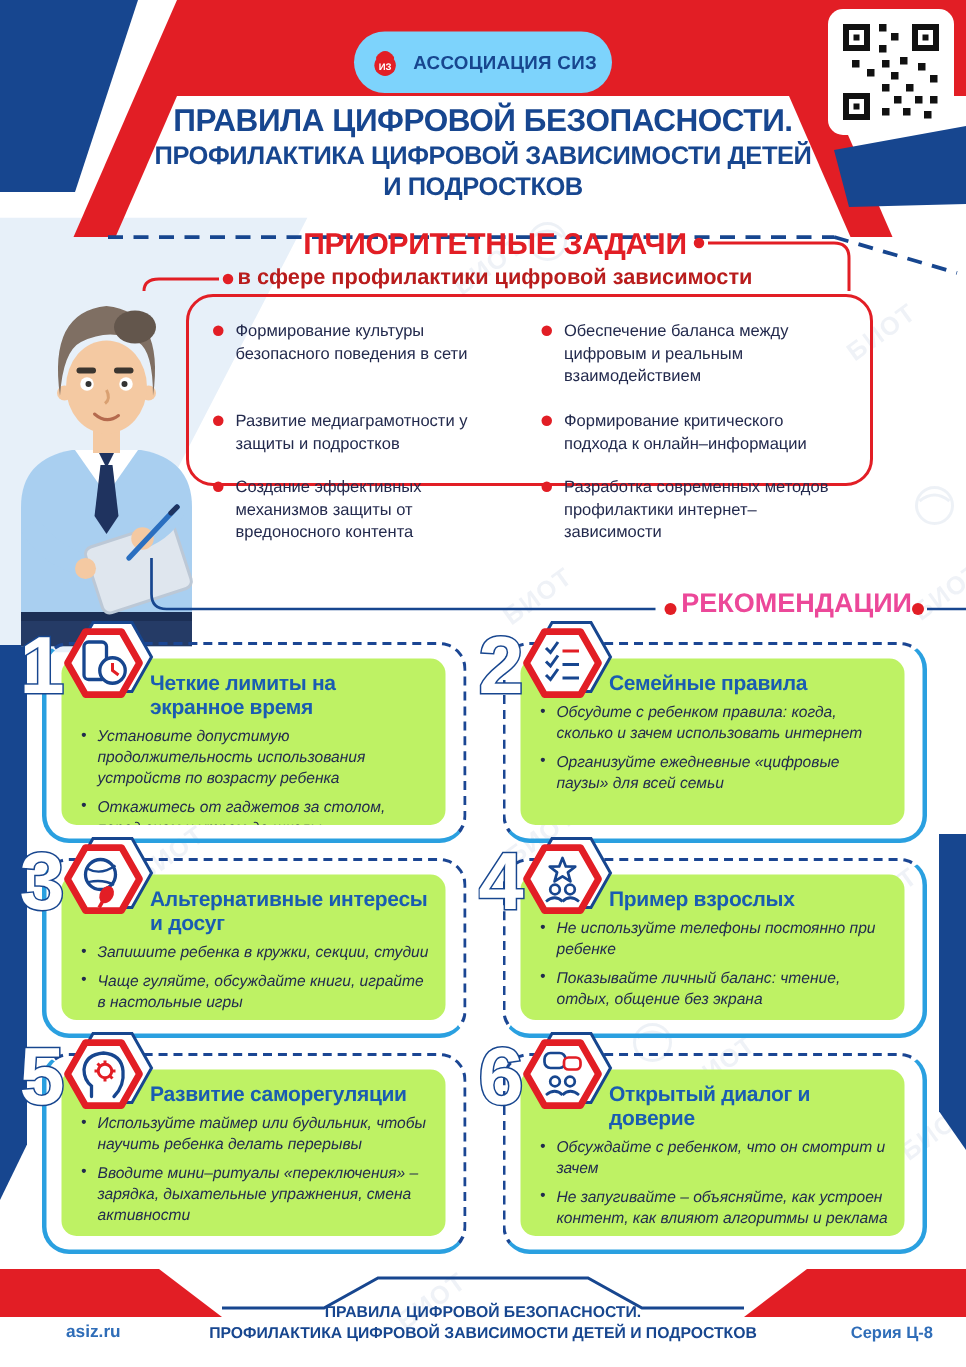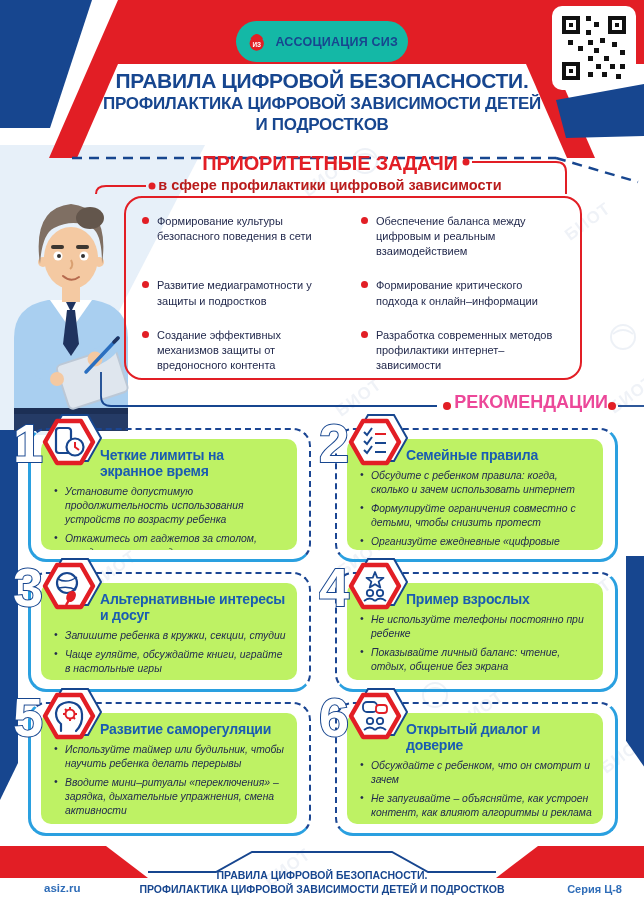--- a/index.html
+++ b/index.html
@@ -4,32 +4,32 @@
 <style>
   html,body{margin:0;padding:0;background:#fff;}
   .poster{position:relative;width:644px;height:911px;margin:0 auto;background:#fff;overflow:hidden;
           font-family:"Liberation Sans",sans-serif;color:#232a4d;}
   .abs{position:absolute;}
   
   .wm{position:absolute;font-weight:bold;font-size:17px;color:rgba(23,70,143,.07);
       transform:rotate(-36deg);letter-spacing:1px;user-select:none;}
   .wm-logo{position:absolute;opacity:.07;}
   
-  .pill{position:absolute;left:236px;top:21px;width:172px;height:41px;background:#14b8a6;border-radius:22px;
+  .pill{position:absolute;left:236px;top:21px;width:172px;height:41px;background:#7dd3fc;border-radius:22px;
         display:flex;align-items:center;gap:8px;padding:0 10px;box-sizing:border-box;z-index:5;}
   .pill-text{font-size:12.5px;font-weight:bold;color:#17468f;letter-spacing:.2px;white-space:nowrap;}
   .main-title{position:absolute;left:80px;top:68px;width:484px;text-align:center;color:#17468f;z-index:5;}
   .main-title .t1{font-size:21px;font-weight:800;letter-spacing:-.3px;line-height:1.2;}
   .main-title .t2{font-size:17px;font-weight:800;letter-spacing:-.3px;line-height:1.25;}
   
   .prio-title{position:absolute;left:110px;top:152px;width:440px;text-align:center;
               font-size:20px;font-weight:800;color:#e21e25;letter-spacing:-.2px;z-index:4;}
   .prio-sub{position:absolute;left:110px;top:177px;width:440px;text-align:center;
             font-size:14.5px;font-weight:800;color:#b91c1c;z-index:4;}
-  .prio-box{position:absolute;left:124px;top:196px;width:458px;height:184px;border:2px solid #e21e25;
+  .prio-box{position:absolute;left:124px;top:196px;width:458px;height:128px;border:2px solid #e21e25;
             border-radius:18px;box-sizing:border-box;padding:16px 16px 0 16px;
             display:grid;grid-template-columns:1fr 1fr;column-gap:16px;row-gap:14px;z-index:3;background:transparent;}
   .prio-item{display:flex;gap:8px;font-size:11px;line-height:1.38;color:#232a4d;}
   .prio-item .dot{flex:none;width:7px;height:7px;border-radius:50%;background:#e21e25;margin-top:3px;}
   
   .rec-title{position:absolute;left:452px;top:392px;width:156px;text-align:right;
              font-size:18px;font-weight:800;color:#ec4899;z-index:4;}
   .cards{position:absolute;left:28px;top:428px;width:590px;display:grid;
          grid-template-columns:1fr 1fr;grid-template-rows:134px 120px 134px;column-gap:24px;row-gap:10px;z-index:3;}
   .card{position:relative;border-radius:18px;box-sizing:border-box;}
@@ -270,21 +270,20 @@
           <path d="M-11,-1 l3,3 l5,-7" stroke="#17468f" stroke-width="2" fill="none"></path>
             <line x1="0" y1="1" x2="11" y2="1" stroke="#17468f" stroke-width="2"></line>
           <path d="M-11,8 l3,3 l5,-7" stroke="#17468f" stroke-width="2" fill="none"></path>
             <line x1="0" y1="10" x2="11" y2="10" stroke="#17468f" stroke-width="2"></line>
         </g>
       </svg>
       <div class="panel">
         <div class="card-title">Семейные правила</div>
         <ul>
           <li>Обсудите с ребенком правила: когда, сколько и зачем использовать интернет</li>
-          <li>Формулируйте ограничения совместно с детьми, чтобы снизить протест</li>
           <li>Организуйте ежедневные «цифровые паузы» для всей семьи</li>
         </ul>
       </div>
     </div>
 
     <div class="card L">
       <svg class="badge" width="96" height="62" viewBox="0 0 96 62">
         <text x="0" y="52" font-size="54" font-weight="bold" fill="#ffffff" stroke="#17468f" stroke-width="2" style="paint-order:stroke">3</text>
         <polygon points="49,5 75,5 88,28 75,51 49,51 36,28" fill="#ffffff" stroke="#17468f" stroke-width="2"></polygon>
         <polygon points="44,11 68,11 80,32 68,53 44,53 32,32" fill="#ffffff" stroke="#e21e25" stroke-width="4.5" stroke-linejoin="round"></polygon>

